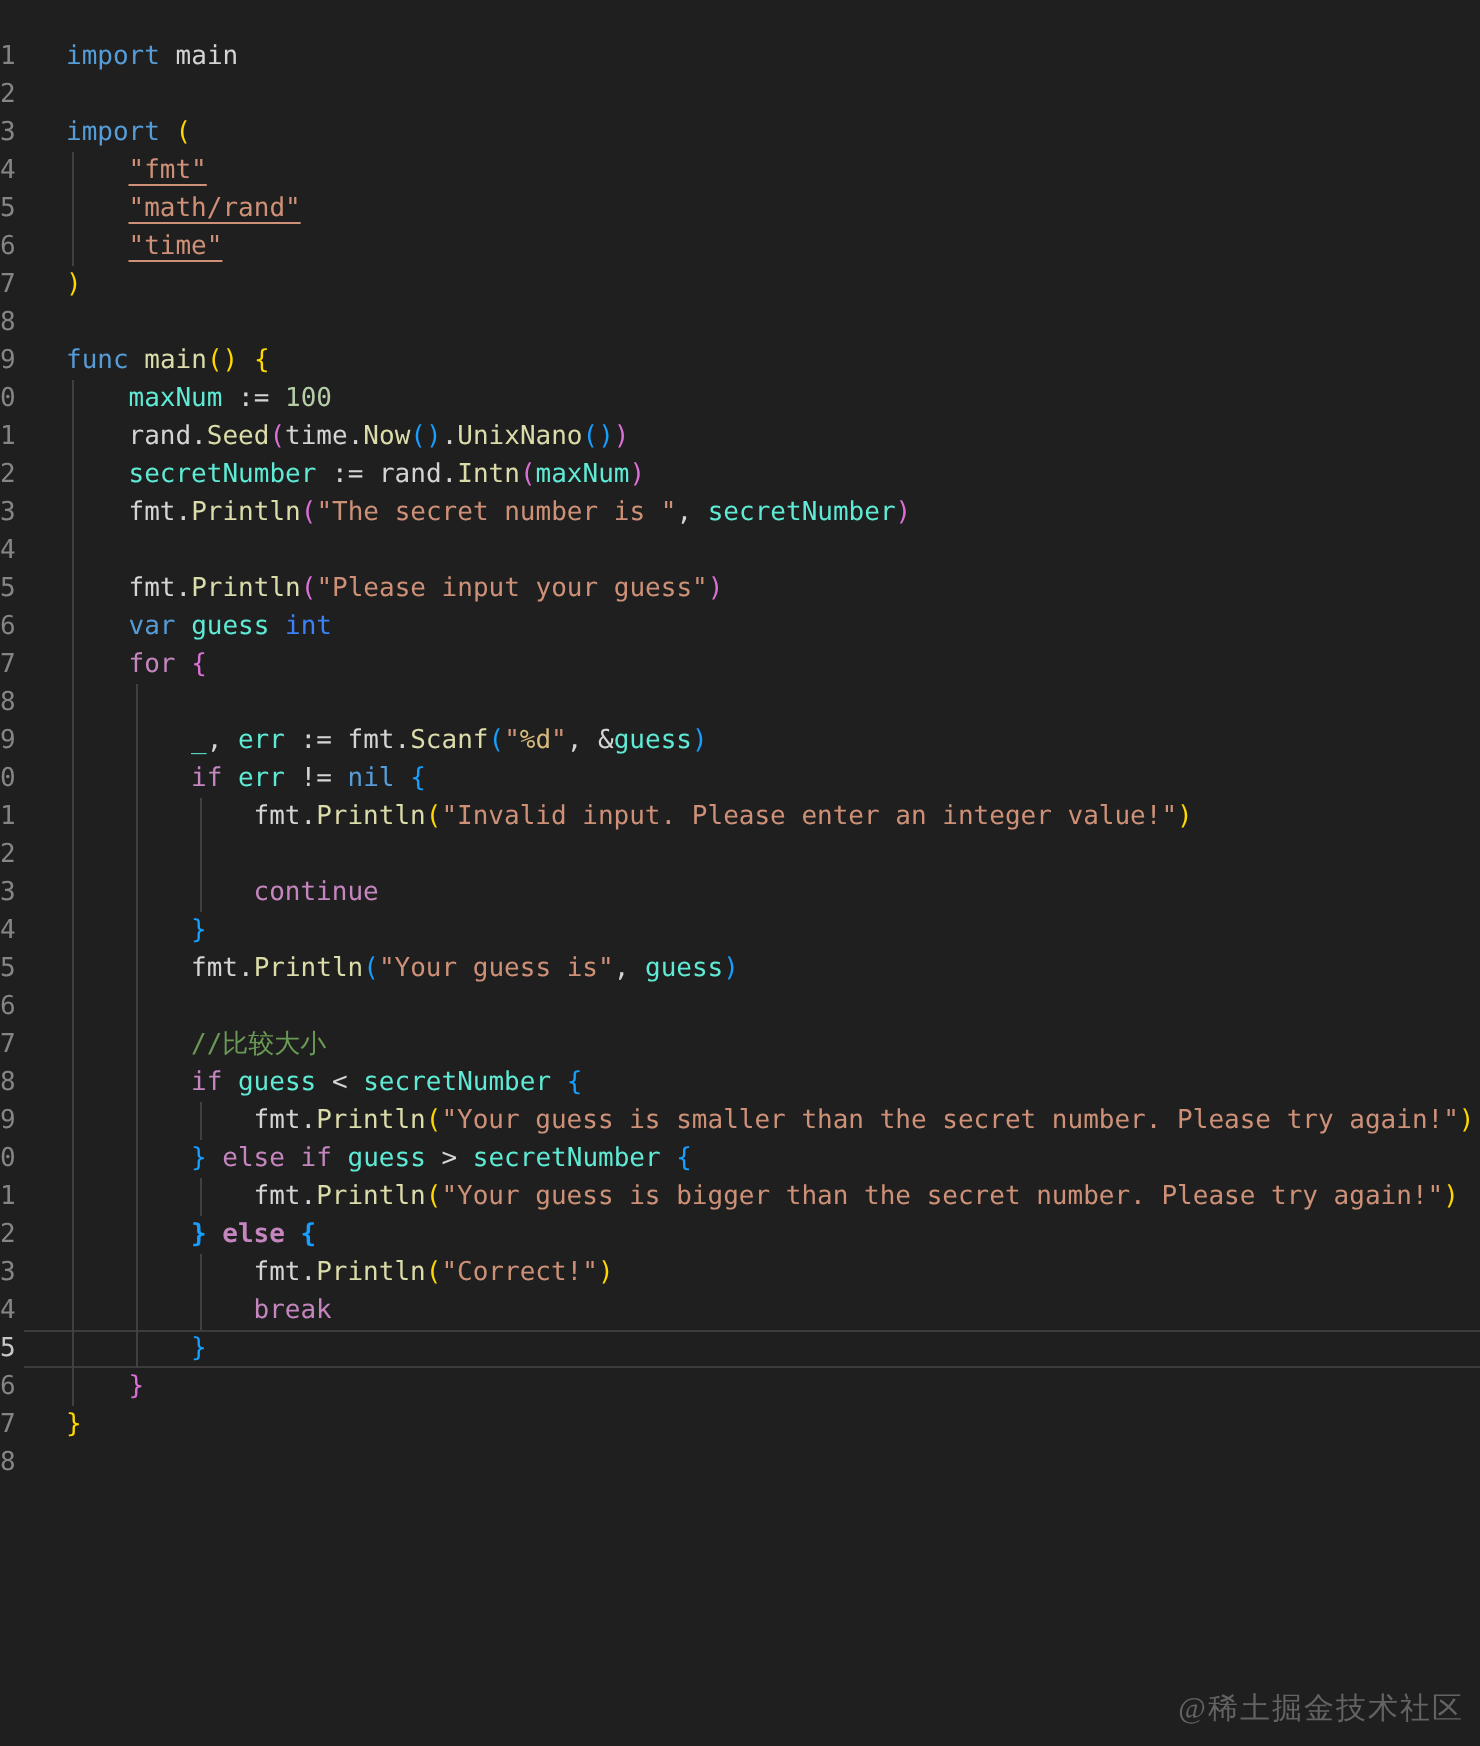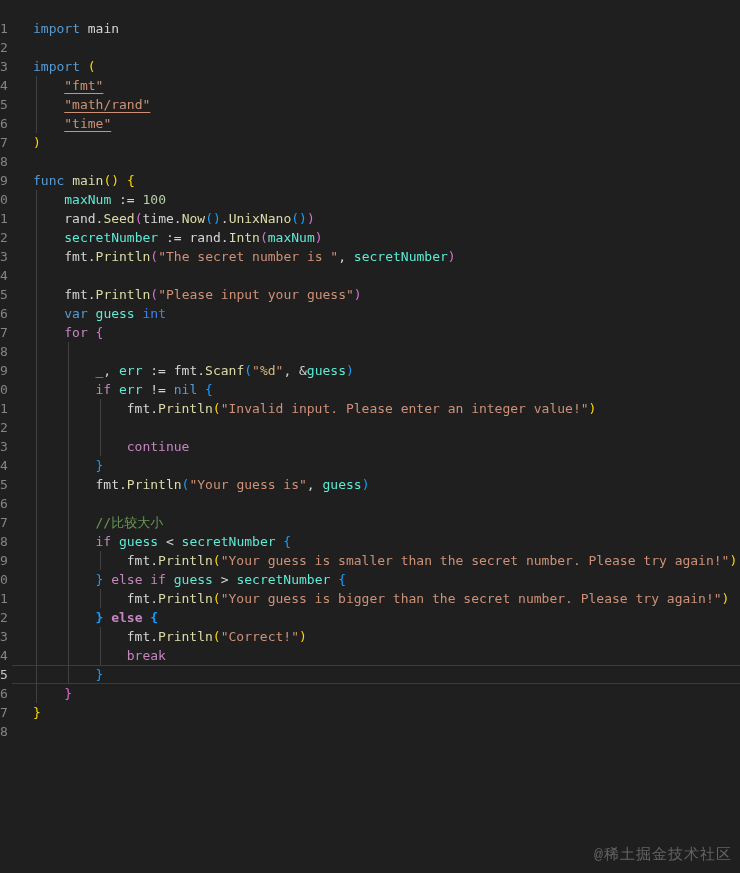--- a/index.html
+++ b/index.html
@@ -59,21 +59,21 @@
 
   .guide{position:absolute;width:1px;background:#404040;}
   .cur-highlight{
     position:absolute;left:12px;right:0;height:19px;
     box-sizing:border-box;
     border-top:1px solid #3c3c3c;border-bottom:1px solid #3c3c3c;
   }
 
   .watermark{
     position:absolute;right:8px;bottom:9px;
-    font-family:Liberation Mono, monospace;
+    font-family:Liberation Serif, serif;
     font-size:15px;color:#6f6f6f;opacity:.85;letter-spacing:1px;
   }
 </style>
 </head>
 <body>
 
 <div class="screen">
 
 
   <div class="editor" id="editor">

